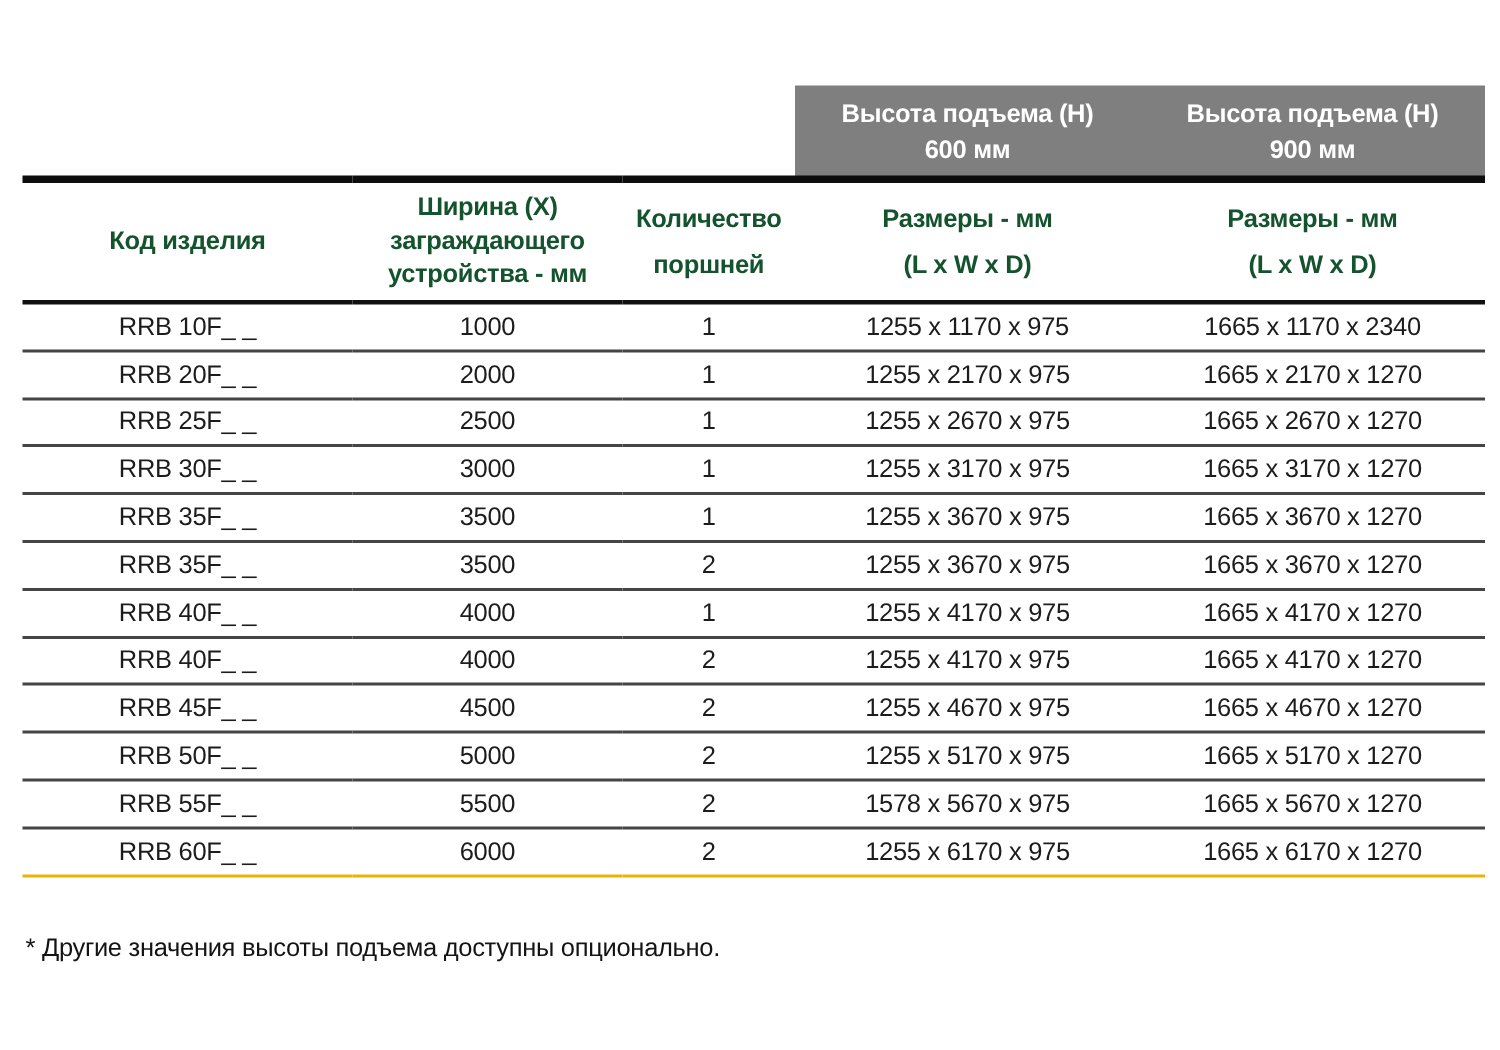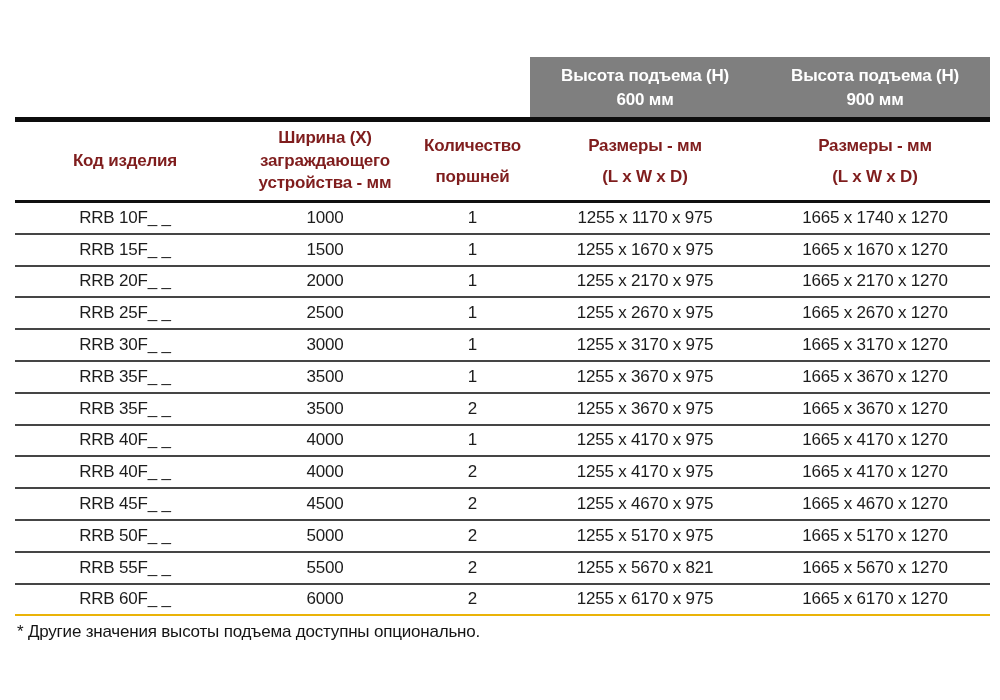--- a/index.html
+++ b/index.html
@@ -47,21 +47,21 @@
   td.band-cell .band-title { line-height: 1.5; }
   td.band-cell .band-value { line-height: 1.3; }
 
   tr.head-row th {
     border-bottom: 3px solid #101010;
     height: 74px;
     vertical-align: middle;
     text-align: center;
     font-weight: bold;
     font-size: 17px;
-    color: #7f1d1d;
+    color: #14532d;
     letter-spacing: -0.2px;
     padding: 2px 0;
     white-space: pre-line;
     line-height: 1.35;
   }
   tr.head-row th.spacious { line-height: 1.85; }
 
   tbody td {
     border-bottom: 2px solid #454545;
     height: 29.8px;
@@ -125,28 +125,21 @@
         <th class="spacious">Размеры - мм
 (L x W x D)</th>
       </tr>
     </thead>
     <tbody id="spec-body">
         <tr>
           <td>RRB 10F_ _</td>
           <td>1000</td>
           <td>1</td>
           <td>1255 x 1170 x 975</td>
-          <td>1665 x 1740 x 1270</td>
-        </tr>
-        <tr>
-          <td>RRB 15F_ _</td>
-          <td>1500</td>
-          <td>1</td>
-          <td>1255 x 1670 x 975</td>
-          <td>1665 x 1670 x 1270</td>
+          <td>1665 x 1170 x 2340</td>
         </tr>
         <tr>
           <td>RRB 20F_ _</td>
           <td>2000</td>
           <td>1</td>
           <td>1255 x 2170 x 975</td>
           <td>1665 x 2170 x 1270</td>
         </tr>
         <tr>
           <td>RRB 25F_ _</td>
@@ -201,21 +194,21 @@
           <td>RRB 50F_ _</td>
           <td>5000</td>
           <td>2</td>
           <td>1255 x 5170 x 975</td>
           <td>1665 x 5170 x 1270</td>
         </tr>
         <tr>
           <td>RRB 55F_ _</td>
           <td>5500</td>
           <td>2</td>
-          <td>1255 x 5670 x 821</td>
+          <td>1578 x 5670 x 975</td>
           <td>1665 x 5670 x 1270</td>
         </tr>
         <tr>
           <td>RRB 60F_ _</td>
           <td>6000</td>
           <td>2</td>
           <td>1255 x 6170 x 975</td>
           <td>1665 x 6170 x 1270</td>
         </tr>
       </tbody>

